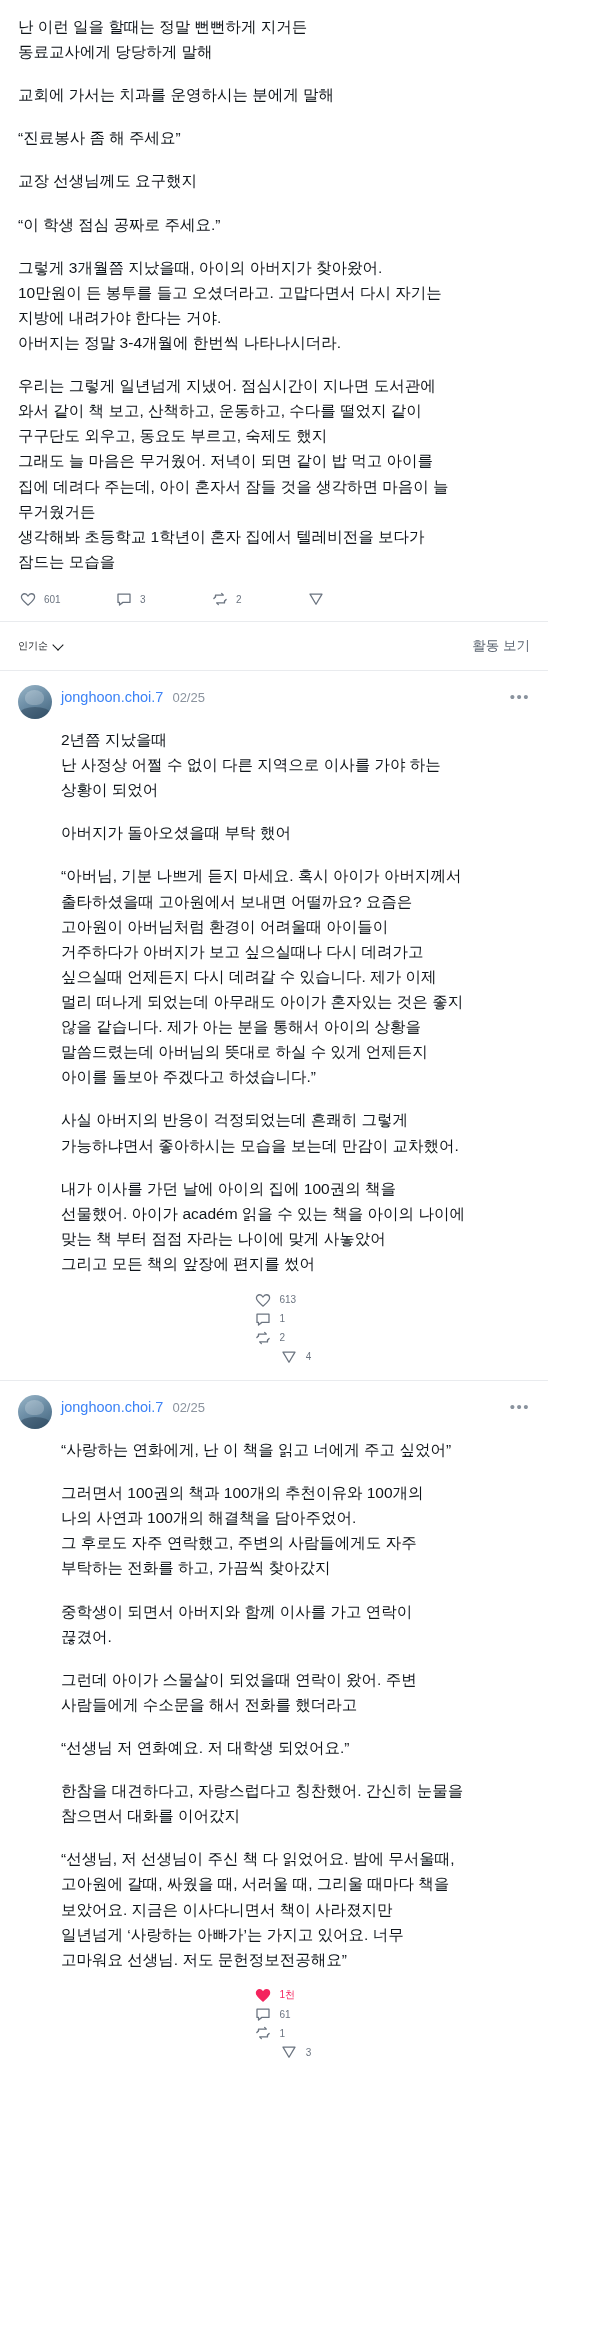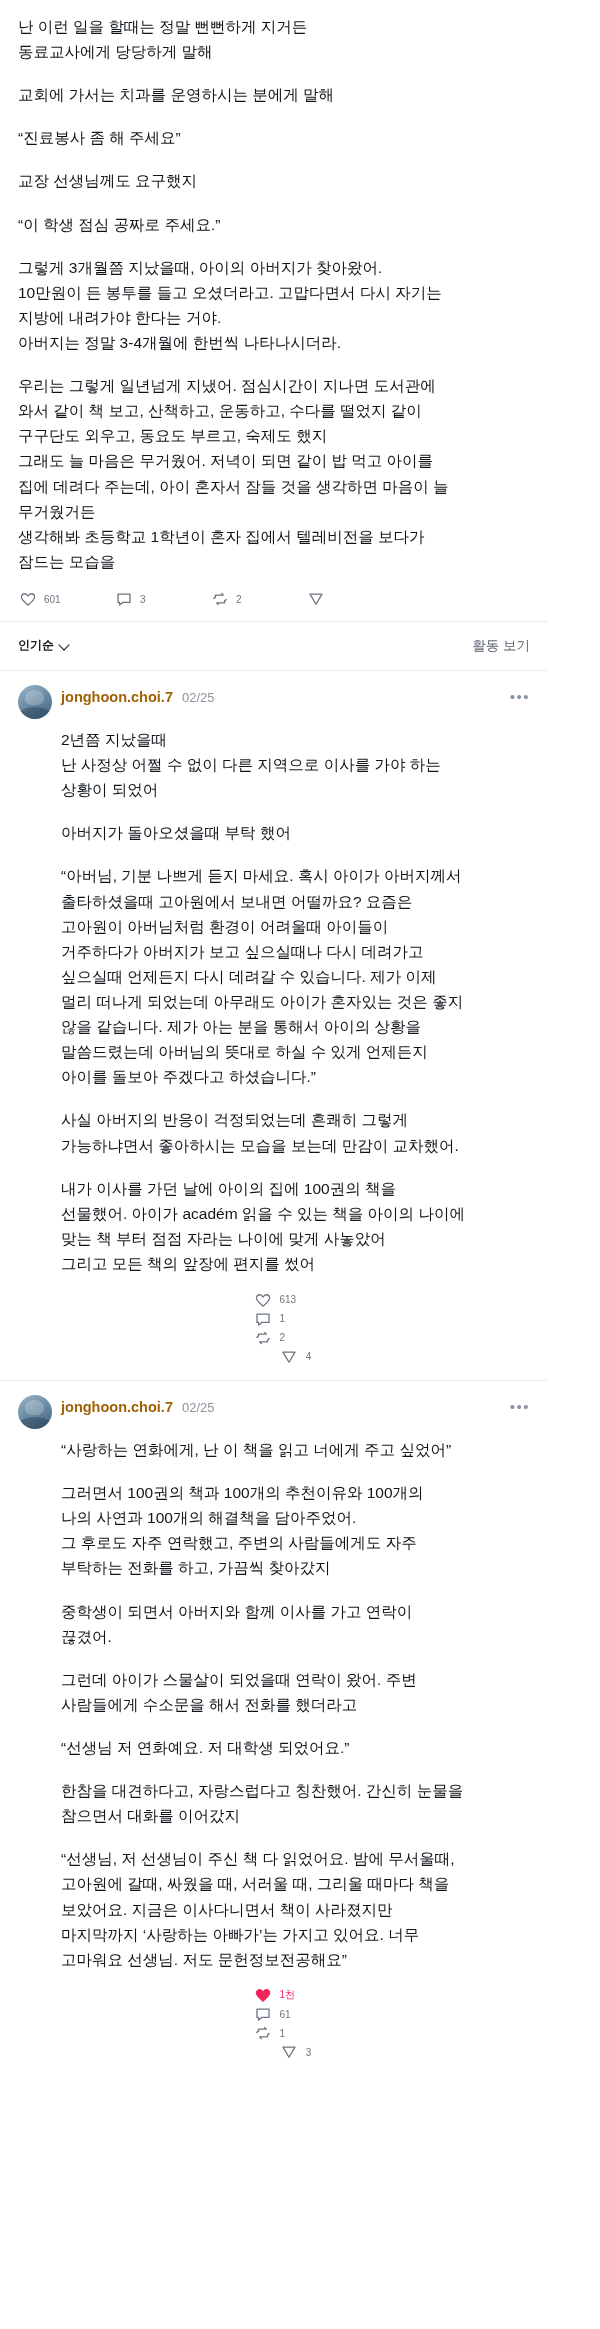--- a/index.html
+++ b/index.html
@@ -44,21 +44,21 @@
 
   
   .sortbar {
     display: flex;
     align-items: center;
     justify-content: space-between;
     padding: 15px 18px 15px 18px;
   }
   .sort-left {
     display: flex; align-items: center; gap: 6px;
-    font-size: 12px; font-weight: bold; color: #14171a;
+    font-size: 10px; font-weight: normal; color: #14171a;
   }
   .sort-right { font-size: 13.5px; color: #5b6572; }
   .chev { display:inline-block; width: 11px; height: 11px; position: relative; }
   .chev::after {
     content: ""; position: absolute; left: 0; top: 1px;
     width: 7px; height: 7px;
     border-right: 1.6px solid #14171a;
     border-bottom: 1.6px solid #14171a;
     transform: rotate(45deg);
   }
@@ -73,21 +73,21 @@
   }
   .avatar::before {
     content:""; position:absolute; left:7px; top:5px; width:19px; height:15px;
     background: rgba(255,255,255,0.22); border-radius: 50% 50% 40% 40%;
   }
   .avatar::after {
     content:""; position:absolute; left:2px; bottom:0; width:30px; height:12px;
     background: rgba(20,40,60,0.35); border-radius: 50% 50% 0 0;
   }
   .c-meta { display: flex; align-items: baseline; gap: 9px; padding-top: 4px; }
-  .c-user { font-size: 14.5px; font-weight: bold; color: #a16207; }
+  .c-user { font-size: 14.5px; font-weight: normal; color: #3b82f6; }
   .c-date { font-size: 13px; color: #8a939e; }
   .c-more {
     position: absolute; right: 0; top: 4px;
     color: #8a939e; font-size: 15px; letter-spacing: 1.5px; line-height: 1;
   }
   .c-body {
     padding: 8px 0 0 43px;
     font-size: 15.5px;
     line-height: 1.62;
     color: #0f1419;
@@ -263,21 +263,21 @@
       <p class="para">중학생이 되면서 아버지와 함께 이사를 가고 연락이
 끊겼어.</p>
       <p class="para">그런데 아이가 스물살이 되었을때 연락이 왔어. 주변
 사람들에게 수소문을 해서 전화를 했더라고</p>
       <p class="para">“선생님 저 연화예요. 저 대학생 되었어요.”</p>
       <p class="para">한참을 대견하다고, 자랑스럽다고 칭찬했어. 간신히 눈물을
 참으면서 대화를 이어갔지</p>
       <p class="para">“선생님, 저 선생님이 주신 책 다 읽었어요. 밤에 무서울때,
 고아원에 갈때, 싸웠을 때, 서러울 때, 그리울 때마다 책을
 보았어요. 지금은 이사다니면서 책이 사라졌지만
-마지막까지 ‘사랑하는 아빠가’는 가지고 있어요. 너무
+일년넘게 ‘사랑하는 아빠가’는 가지고 있어요. 너무
 고마워요 선생님. 저도 문헌정보전공해요”</p>
     </div>
     <div class="c-actionbar">
       <div class="act liked">
         <span class="glyph">
           <svg width="18" height="18" viewBox="0 0 24 24">
               <path d="M12 20.2l-1.3-1.2C6 14.9 3.2 12.4 3.2 9.3 3.2 6.9 5.1 5 7.5 5c1.4 0 2.7.6 3.5 1.7l1 1.3 1-1.3C13.8 5.6 15.1 5 16.5 5 18.9 5 20.8 6.9 20.8 9.3c0 3.1-2.8 5.6-7.5 9.8L12 20.2z" fill="#f4245e" stroke="#f4245e" stroke-width="1.7"></path>
             </svg>
         </span>
         <span>1천</span>

